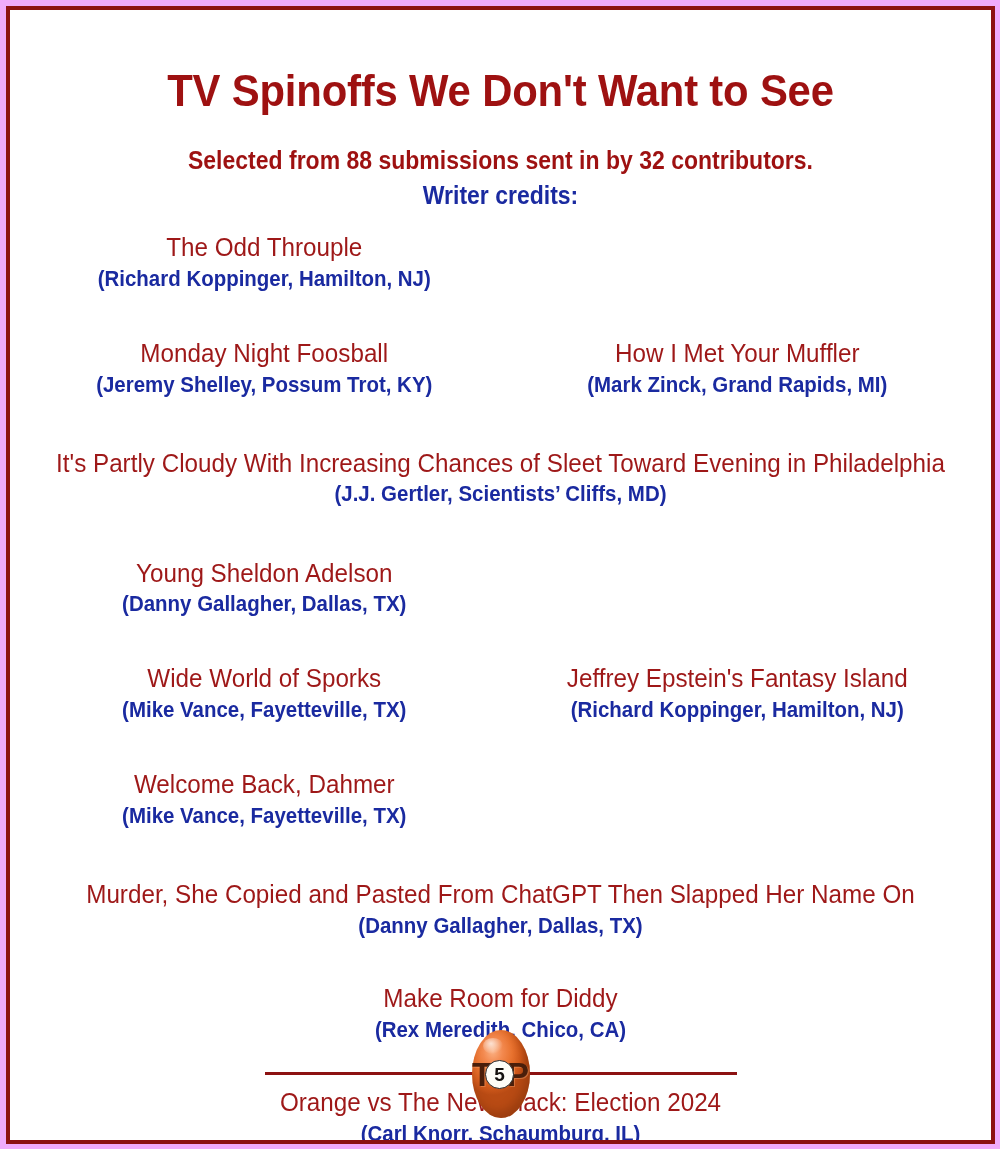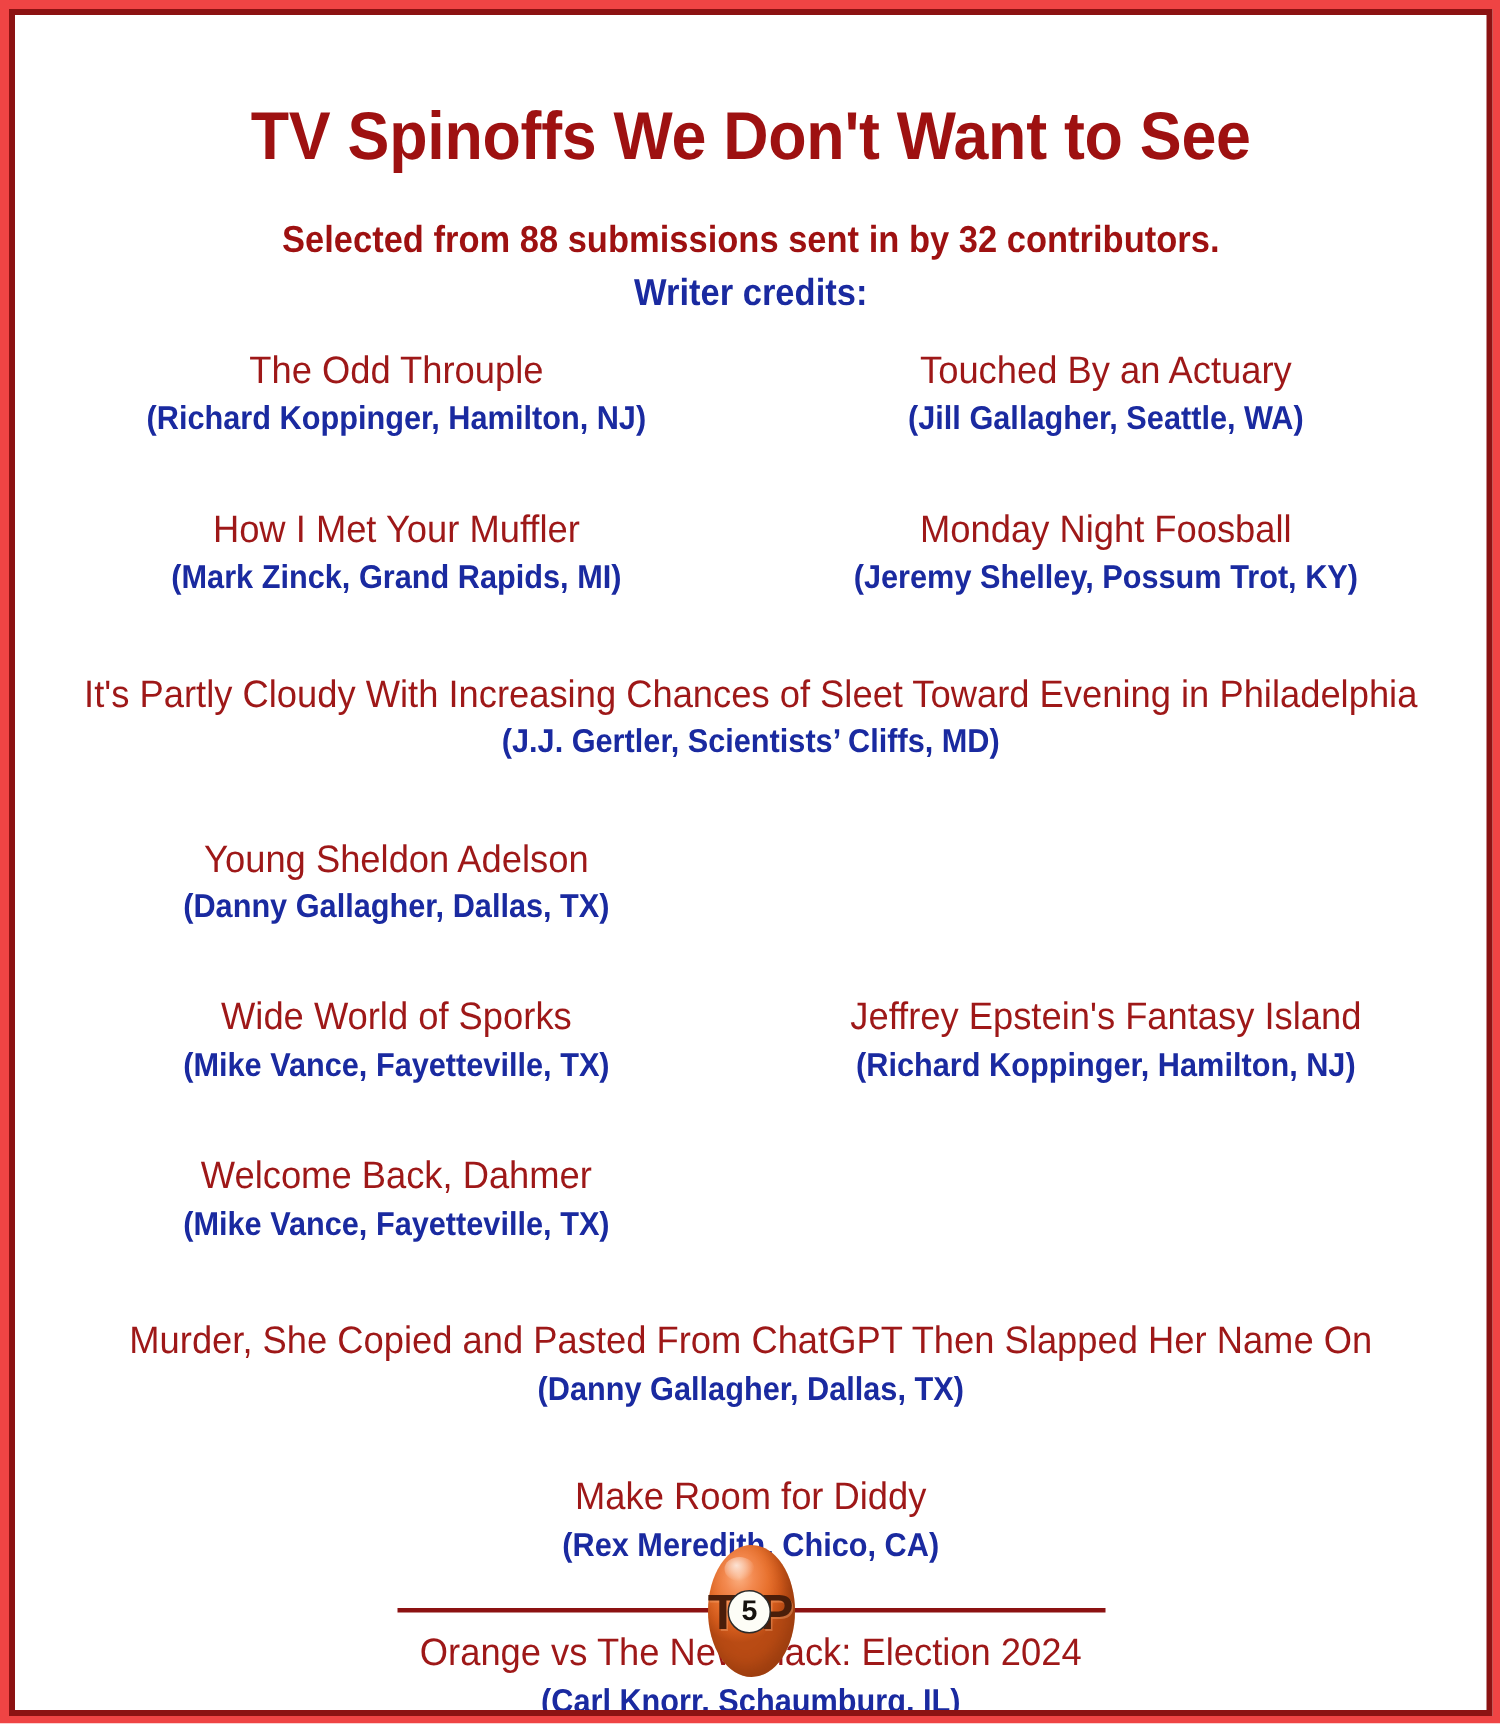--- a/index.html
+++ b/index.html
@@ -13,21 +13,21 @@
     font-family: "Liberation Sans", sans-serif;
     overflow: hidden;
   }
 
   #page {
     position: relative;
     box-sizing: border-box;
     width: 1000px;
     height: 1149px;
     padding: 6px 5px 5px 6px;
-    background: #ef4444;
+    background: #f0abfc;
   }
 
   #frame {
     box-sizing: border-box;
     width: 100%;
     height: 100%;
     border: 4px solid #8c1212;
     background: #ffffff;
     position: relative;
     overflow: hidden;
@@ -230,36 +230,32 @@
 
       <p class="writer-credits">Writer credits:</p>
 
       <div class="rows">
 
         <div class="row two-col">
           <div class="cell">
             <p class="entry-title">The Odd Throuple</p>
             <p class="entry-credit">(Richard Koppinger, Hamilton, NJ)</p>
           </div>
-          <div class="cell">
-            <p class="entry-title">Touched By an Actuary</p>
-            <p class="entry-credit">(Jill Gallagher, Seattle, WA)</p>
-          </div>
         </div>
 
         <div class="row-gap-1"></div>
 
         <div class="row two-col">
+          <div class="cell">
+            <p class="entry-title">Monday Night Foosball</p>
+            <p class="entry-credit">(Jeremy Shelley, Possum Trot, KY)</p>
+          </div>
           <div class="cell">
             <p class="entry-title">How I Met Your Muffler</p>
             <p class="entry-credit">(Mark Zinck, Grand Rapids, MI)</p>
-          </div>
-          <div class="cell">
-            <p class="entry-title">Monday Night Foosball</p>
-            <p class="entry-credit">(Jeremy Shelley, Possum Trot, KY)</p>
           </div>
         </div>
 
         <div class="row-gap-2"></div>
 
         <div class="row full">
           <div class="cell">
             <p class="entry-title">It's Partly Cloudy With Increasing Chances of Sleet Toward Evening in Philadelphia</p>
             <p class="entry-credit">(J.J. Gertler, Scientists’ Cliffs, MD)</p>
           </div>

